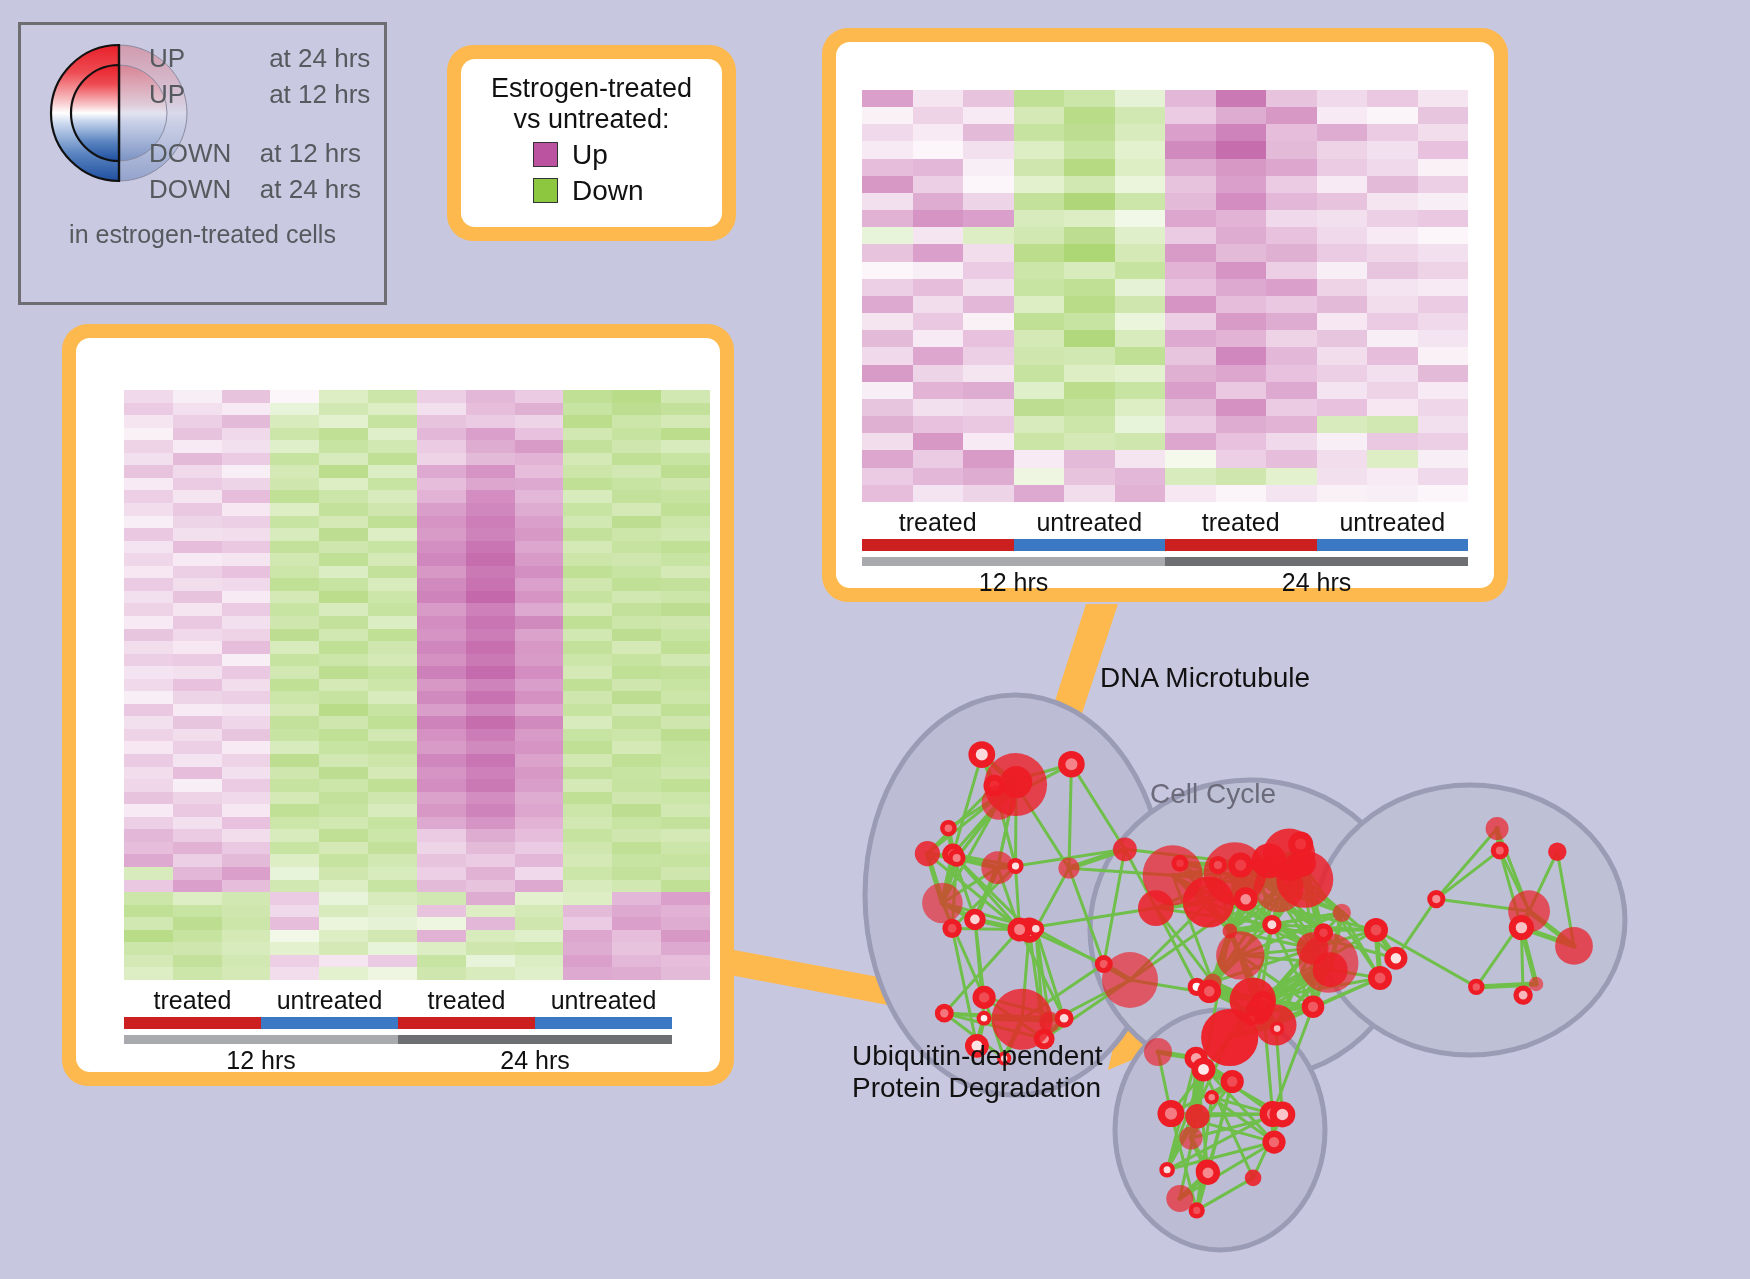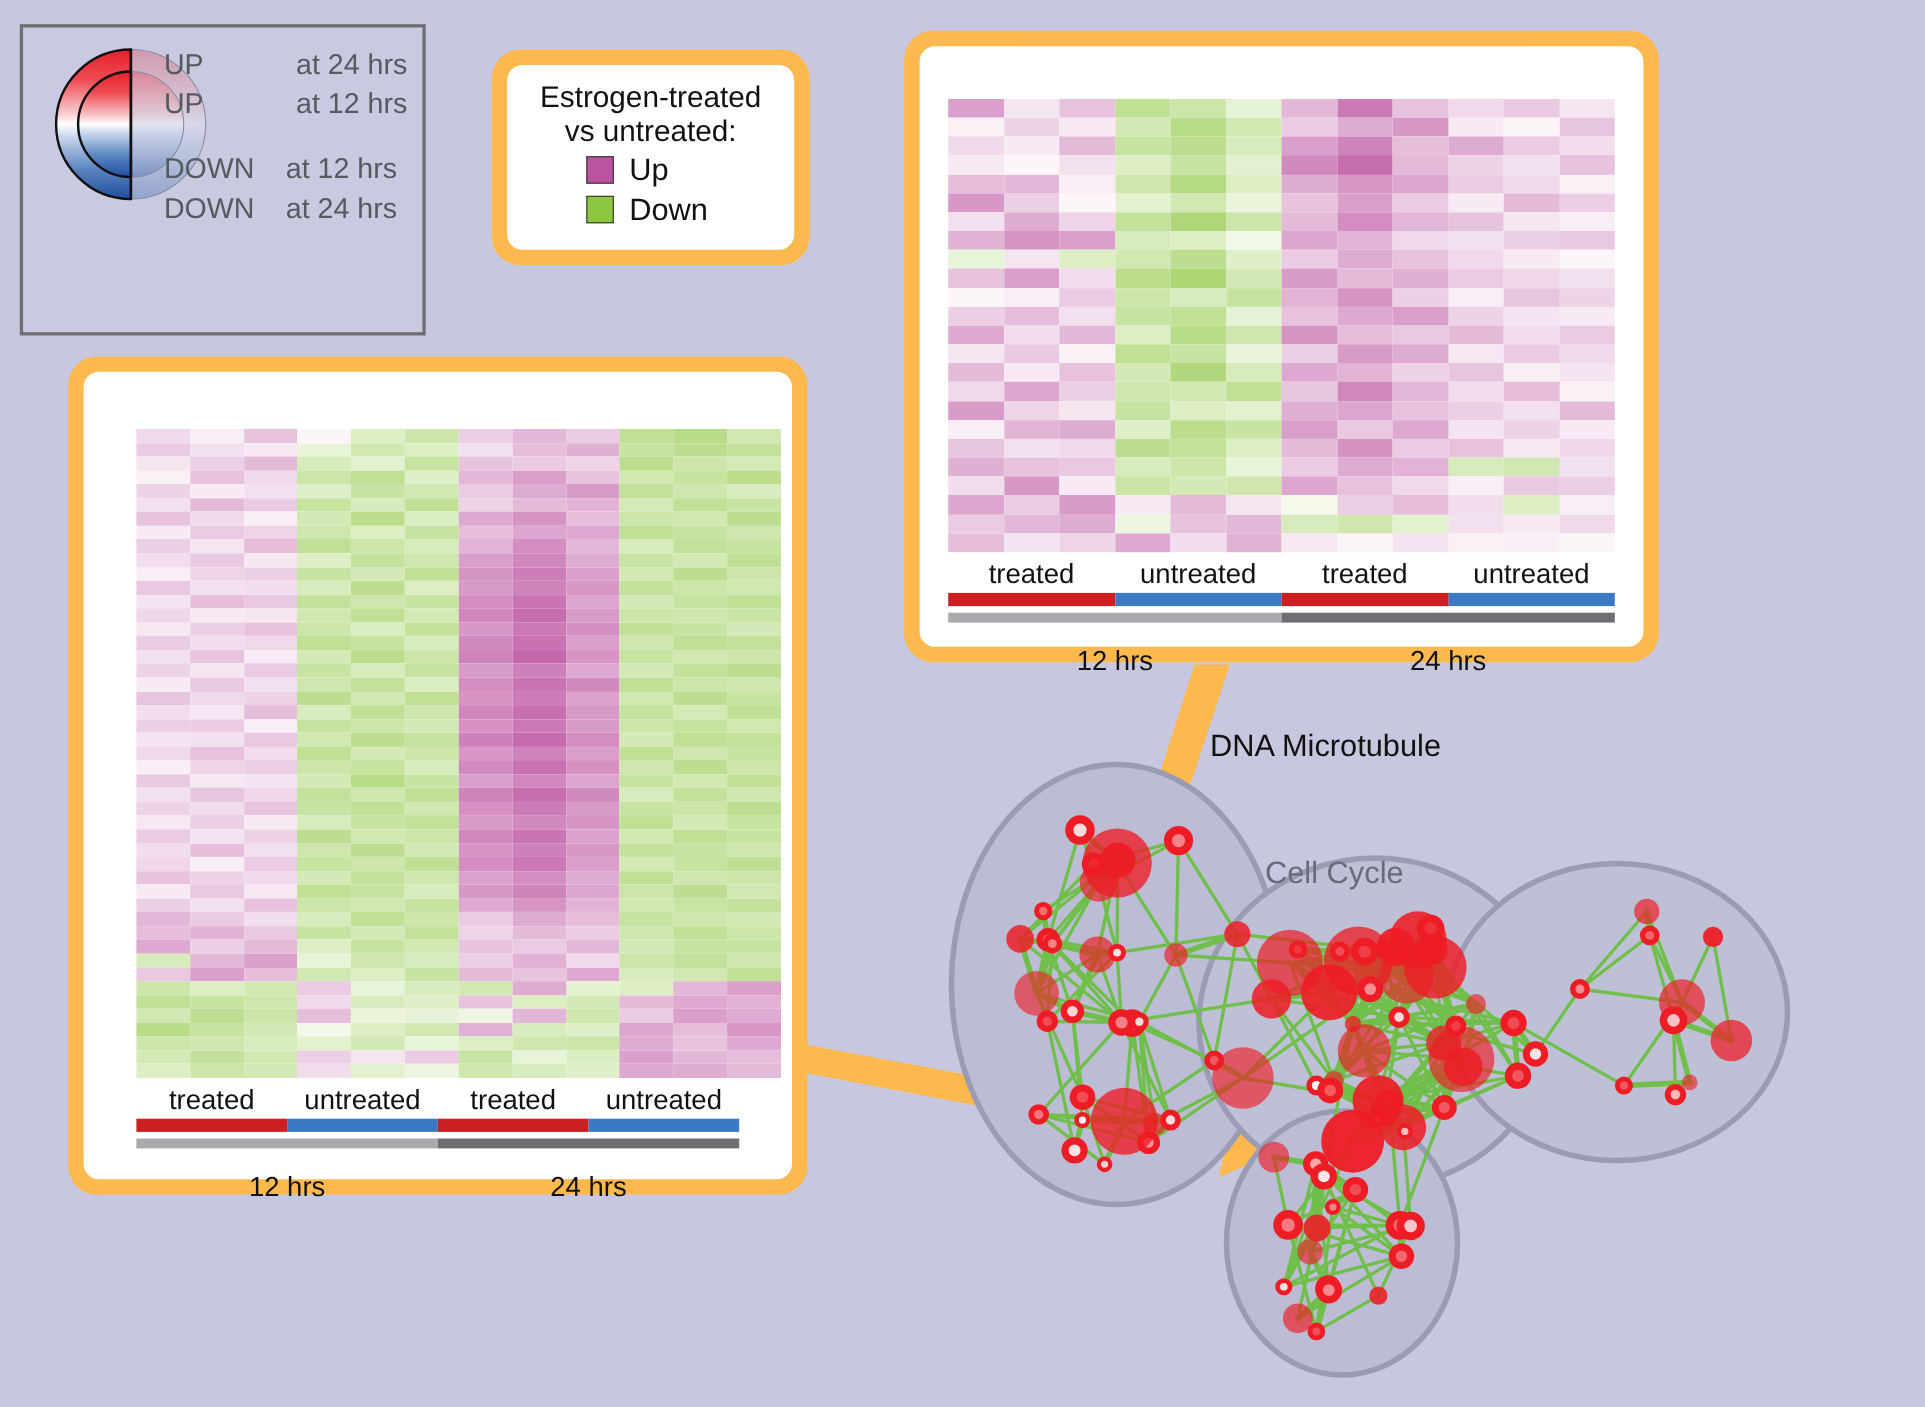--- a/index.html
+++ b/index.html
@@ -94,21 +94,21 @@
 
   
   .axis-wrap{position:absolute;left:0;width:100%;}
   .axis-names{display:grid;grid-template-columns:repeat(4,1fr);}
   .axis-names span{
     text-align:center;font-size:25px;color:#111;
     font-family:"Liberation Sans", sans-serif;
   }
   .axis-colorbar{display:grid;grid-template-columns:repeat(4,1fr);height:12px;margin-top:2px;}
   .axis-timebar{display:grid;grid-template-columns:repeat(2,1fr);height:9px;margin-top:6px;}
-  .axis-times{display:grid;grid-template-columns:repeat(2,1fr);margin-top:21px;}
+  .axis-times{display:grid;grid-template-columns:repeat(2,1fr);margin-top:2px;}
   .axis-times span{
     text-align:center;font-size:25px;color:#111;
     font-family:"Liberation Sans", sans-serif;
   }
 
   
   #network{position:absolute;left:780px;top:600px;width:970px;height:679px;}
   .net-label{
     position:absolute;
     font-size:28px;
@@ -167,20 +167,21 @@
       <span>DOWN</span>
       <span style="display:inline-block;width:14px;"></span>
       <span>at 12 hrs</span>
     </div>
     <div class="legend-row" style="left:128px;top:149px;">
       <span>DOWN</span>
       <span style="display:inline-block;width:14px;"></span>
       <span>at 24 hrs</span>
     </div>
 
+    <div class="legend-cap" style="top:195px;">in estrogen-treated cells</div>
   </div>
 
   <div class="panel" id="key-box">
     <div class="panel-inner">
       <div class="key-title">Estrogen-treated</div>
       <div class="key-title">vs untreated:</div>
       <div class="key-item">
         <span class="key-swatch" id="sw-up" style="background: rgb(188, 83, 160);"></span>
         <span class="key-label">Up</span>
       </div>
@@ -1667,14 +1668,16 @@
         </g>
         <g>
           <circle cx="600.0" cy="378.0" r="12.0" fill="#ee1c25"></circle>
           <circle cx="600.0" cy="378.0" r="5.4" fill="hsl(357,85%,64%)"></circle>
         </g>
       </g>
   </svg>
 
   <div class="net-label" style="left:1100px;top:662px;color:#111;">DNA Microtubule</div>
   <div class="net-label" style="left:1150px;top:778px;color:#6a6a7a;">Cell Cycle</div>
+  <div class="net-label" style="left:852px;top:1040px;color:#111;">Ubiquitin-dependent
+Protein Degradation</div>
 
 </div>
 
 </body></html>

